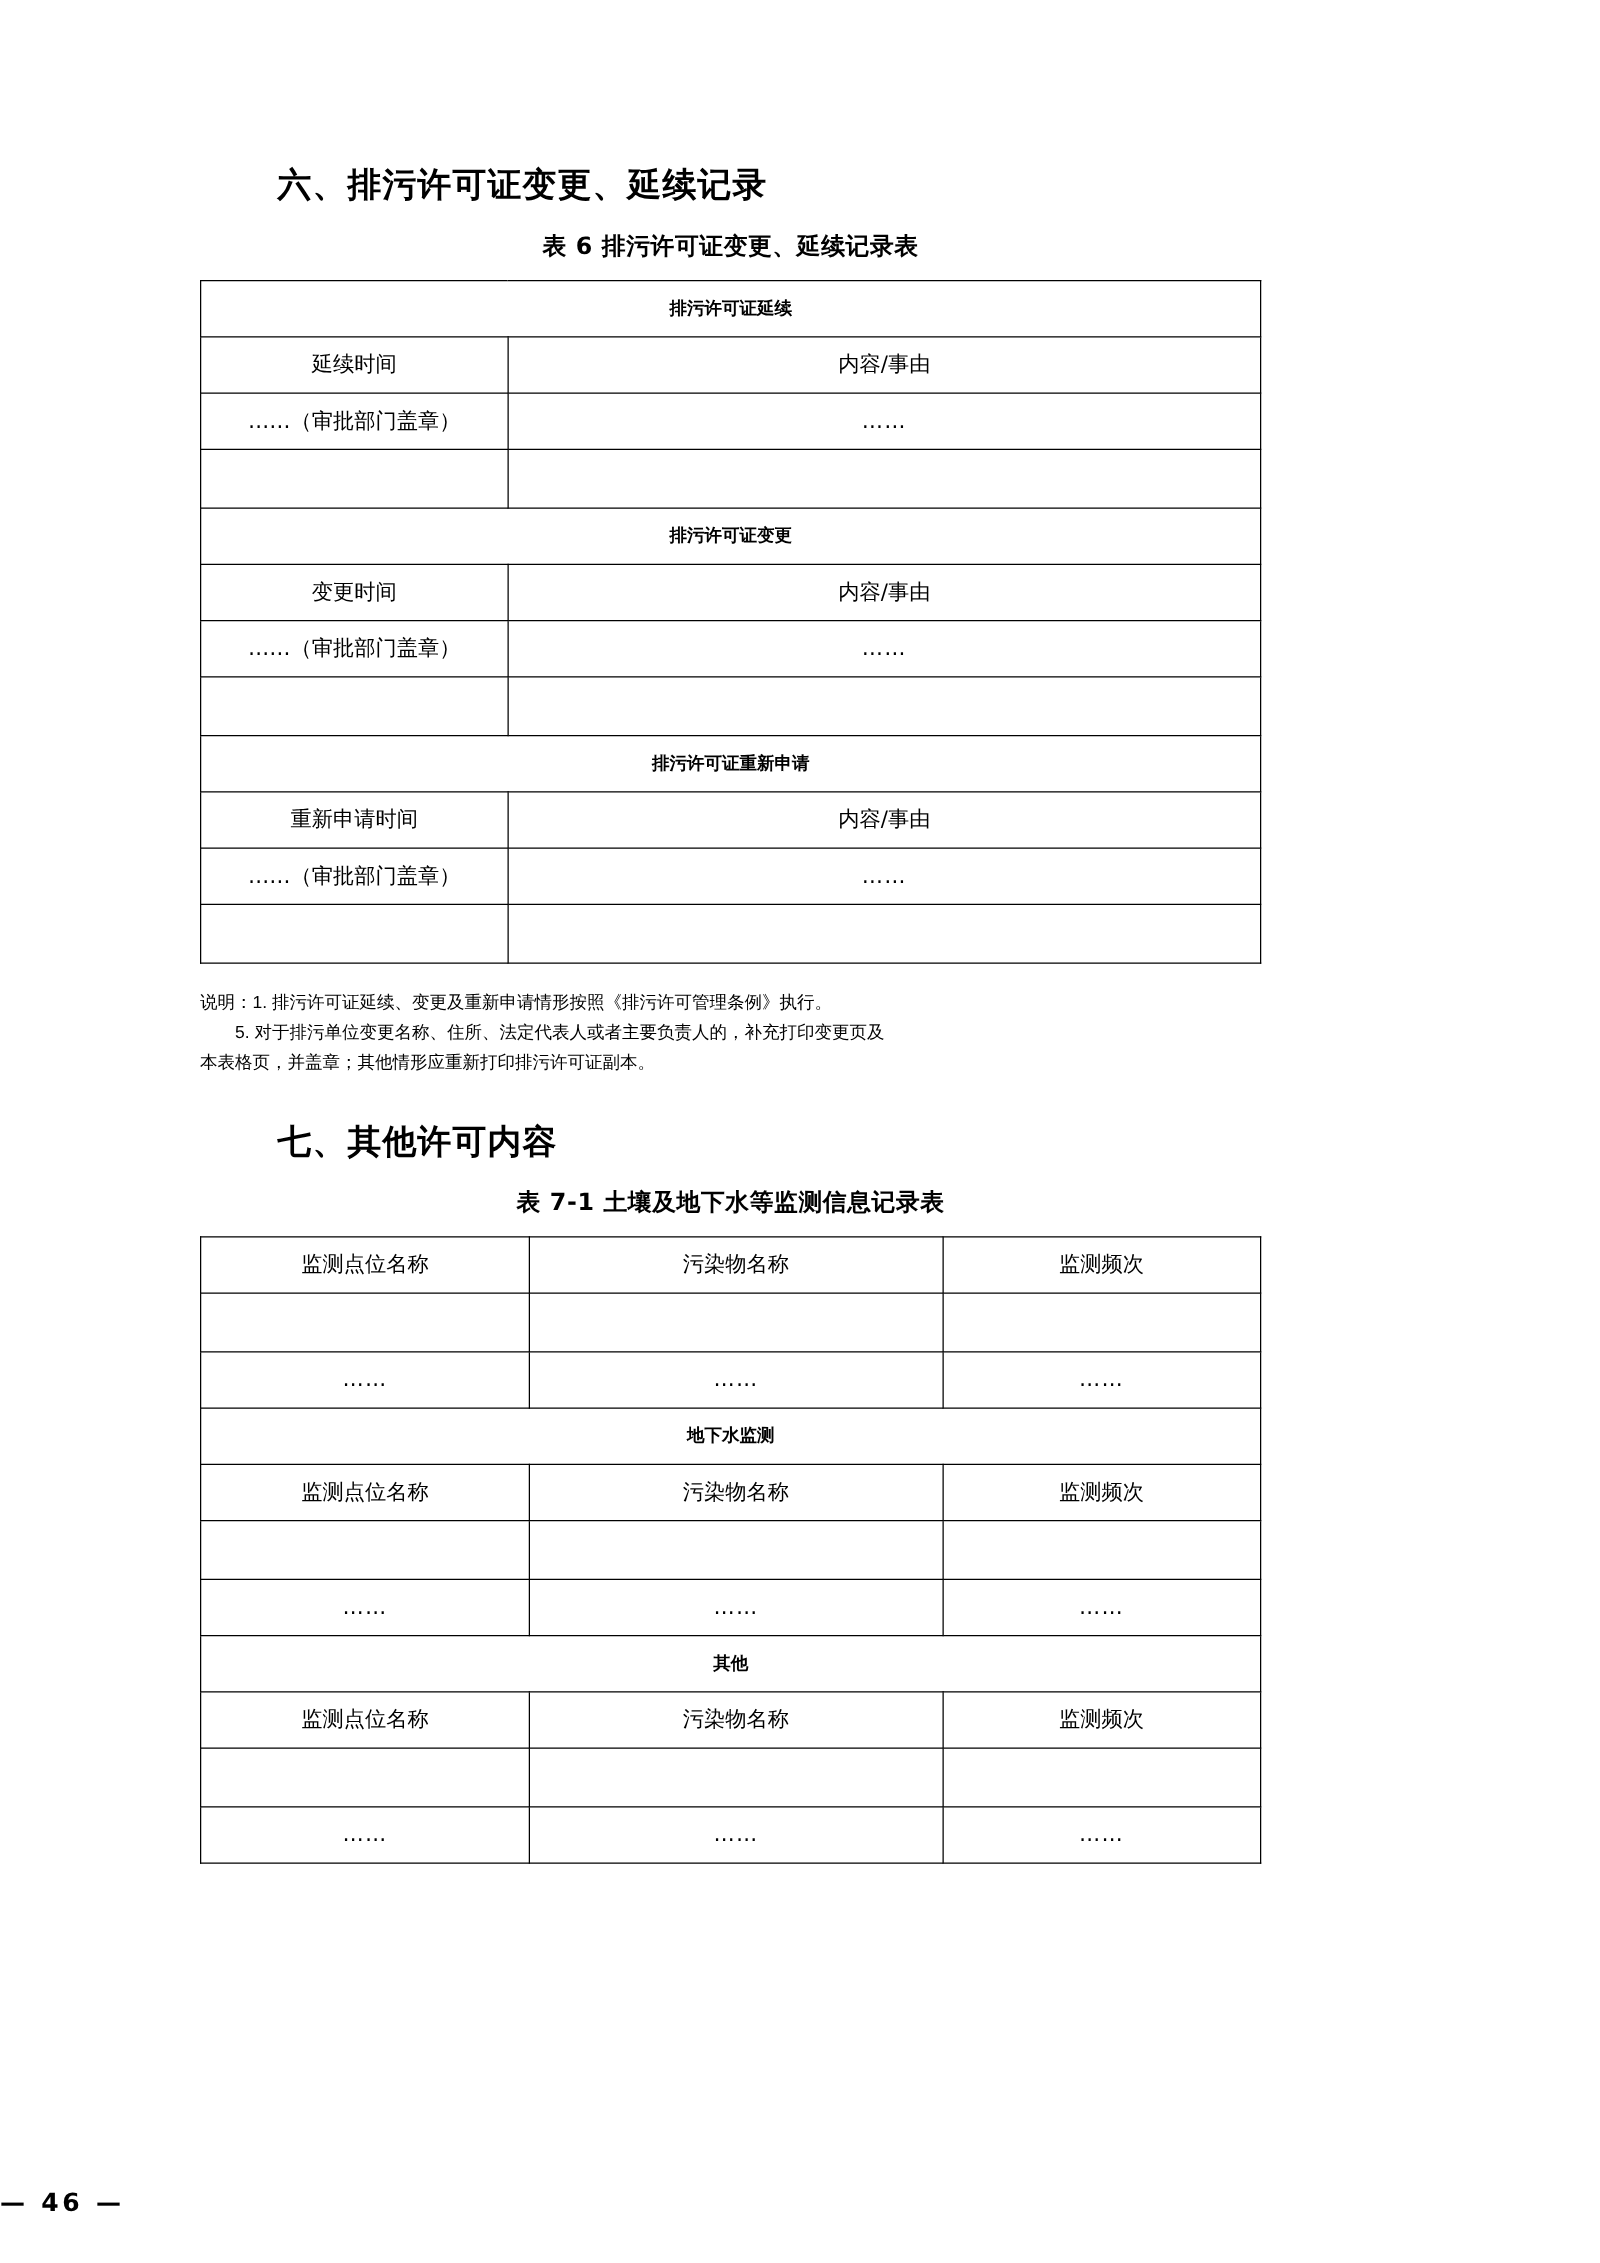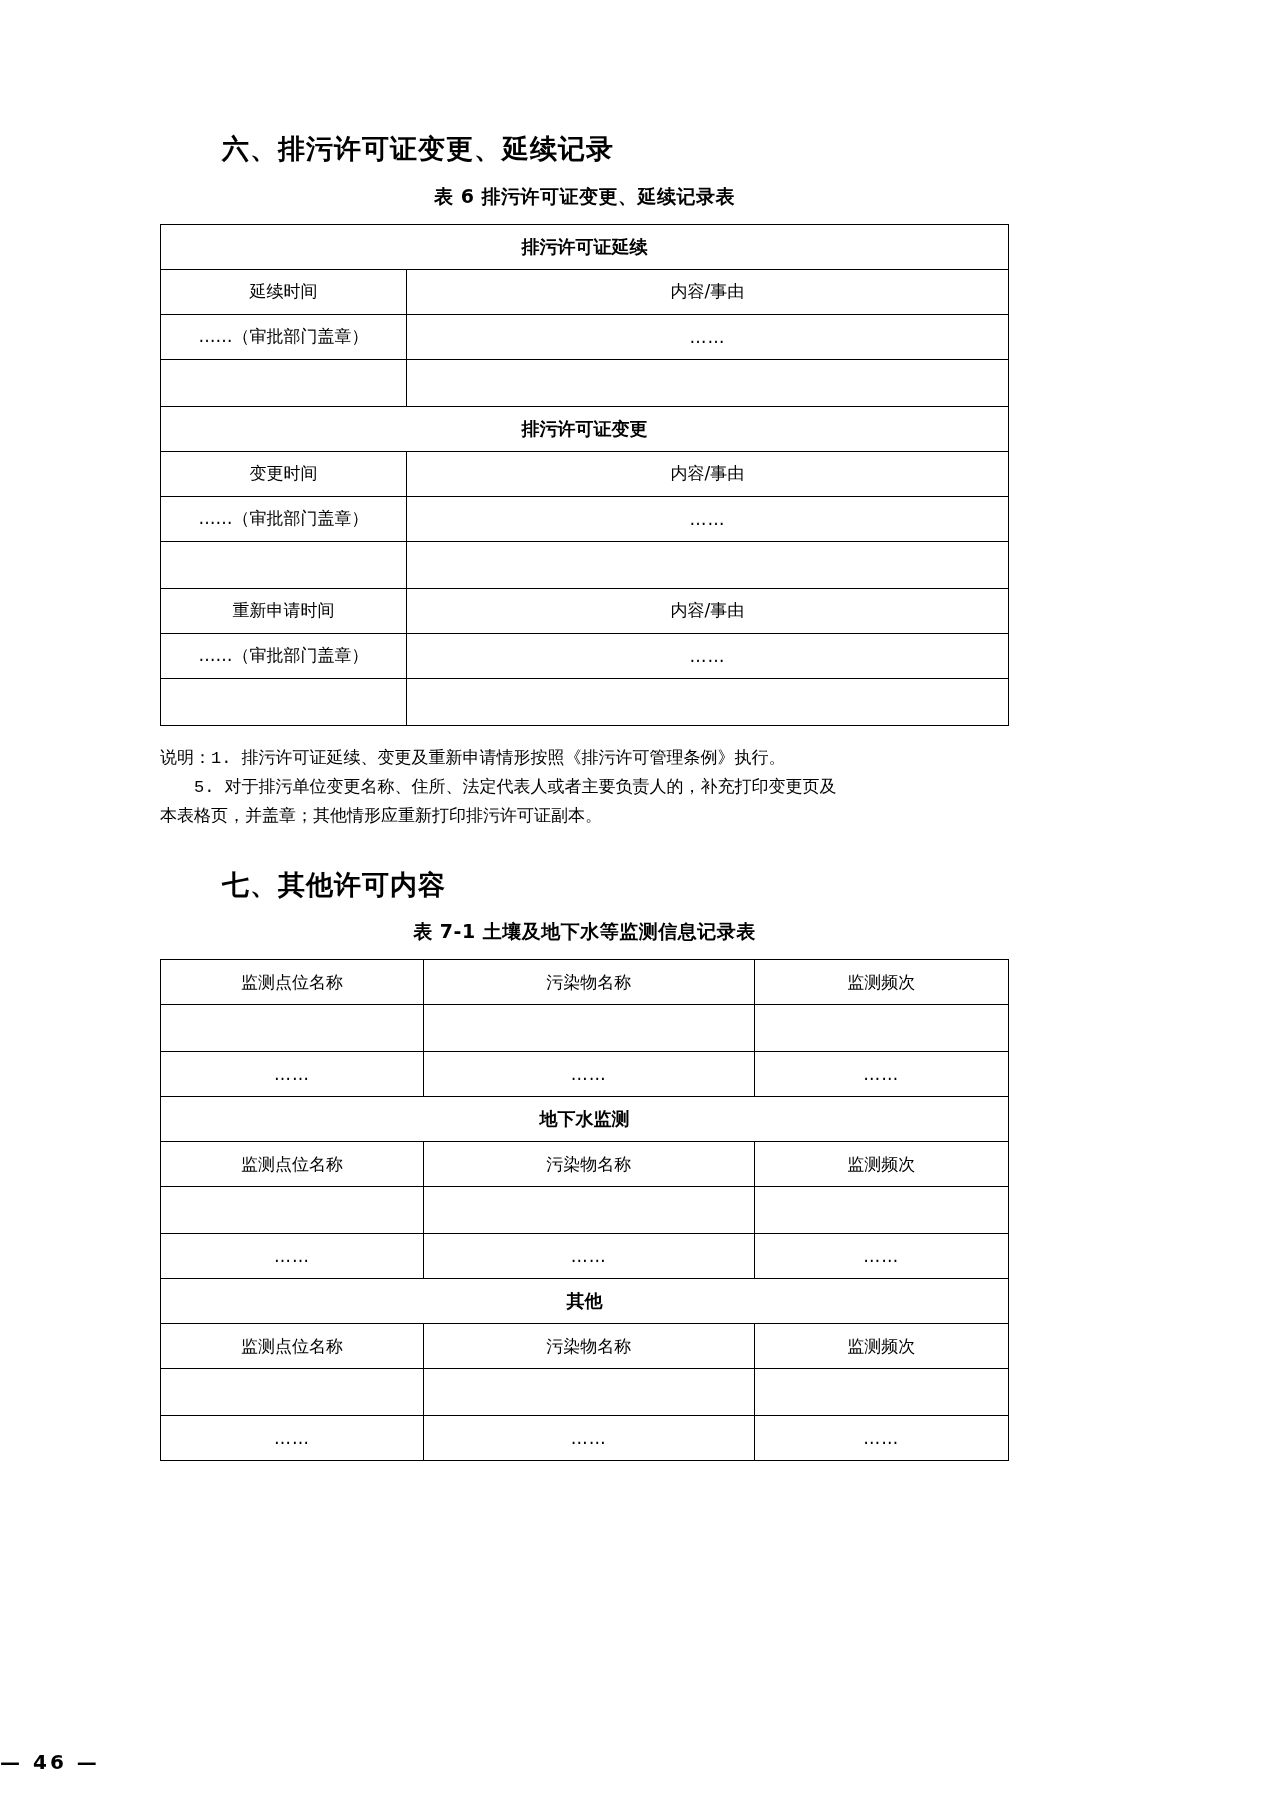--- a/index.html
+++ b/index.html
@@ -47,29 +47,29 @@
     border: 1.4px solid #000000;
     height: 40px;
     font-size: 17px;
     text-align: center;
     vertical-align: middle;
     font-family: "DejaVu Sans", "Liberation Sans", sans-serif;
     padding: 2px 4px;
   }
   table.doc-table td.band {
     font-weight: bold;
-    font-size: 18px;
+    font-size: 14px;
     margin-top: 32px;
   }
   table.doc-table td.empty-cell {
     height: 42px;
   }
   .note {
-    font-family: Liberation Mono, monospace;
-    font-size: 17px;
+    font-family: Liberation Sans, sans-serif;
+    font-size: 14px;
     line-height: 1.72;
     margin-top: 18px;
     text-align: justify;
   }
   .note .indent {
     display: block;
     text-indent: 2em;
   }
   .note .flush {
     display: block;
@@ -132,20 +132,23 @@
       </tr>
       <tr>
         <td>……（审批部门盖章）</td>
         <td class="dots">……</td>
       </tr>
       <tr>
         <td class="empty-cell"></td>
         <td class="empty-cell"></td>
       </tr>
 
+      <tr>
+        <td class="band" colspan="2">排污许可证重新申请</td>
+      </tr>
       <tr>
         <td>重新申请时间</td>
         <td>内容/事由</td>
       </tr>
       <tr>
         <td>……（审批部门盖章）</td>
         <td class="dots">……</td>
       </tr>
       <tr>
         <td class="empty-cell"></td>

